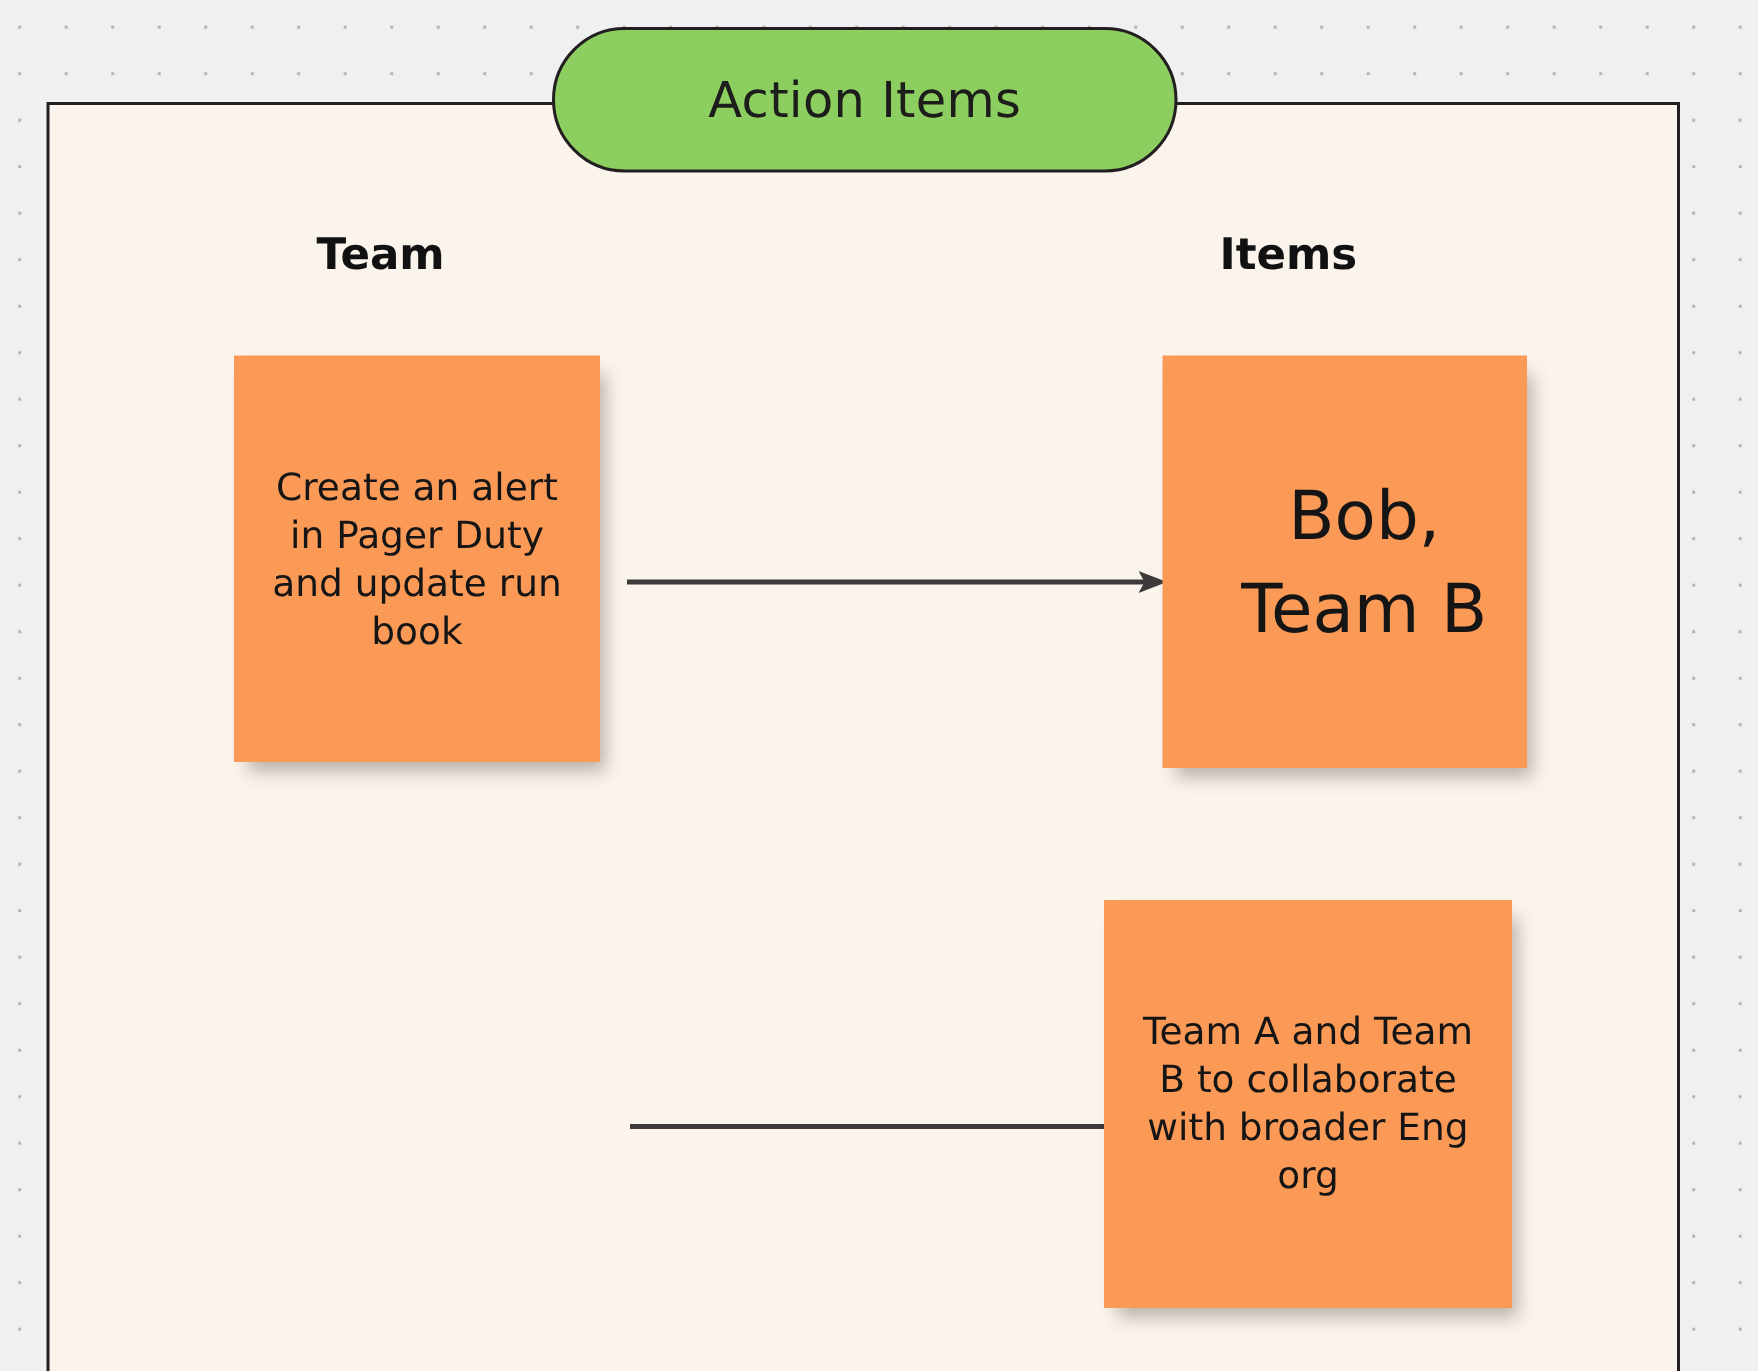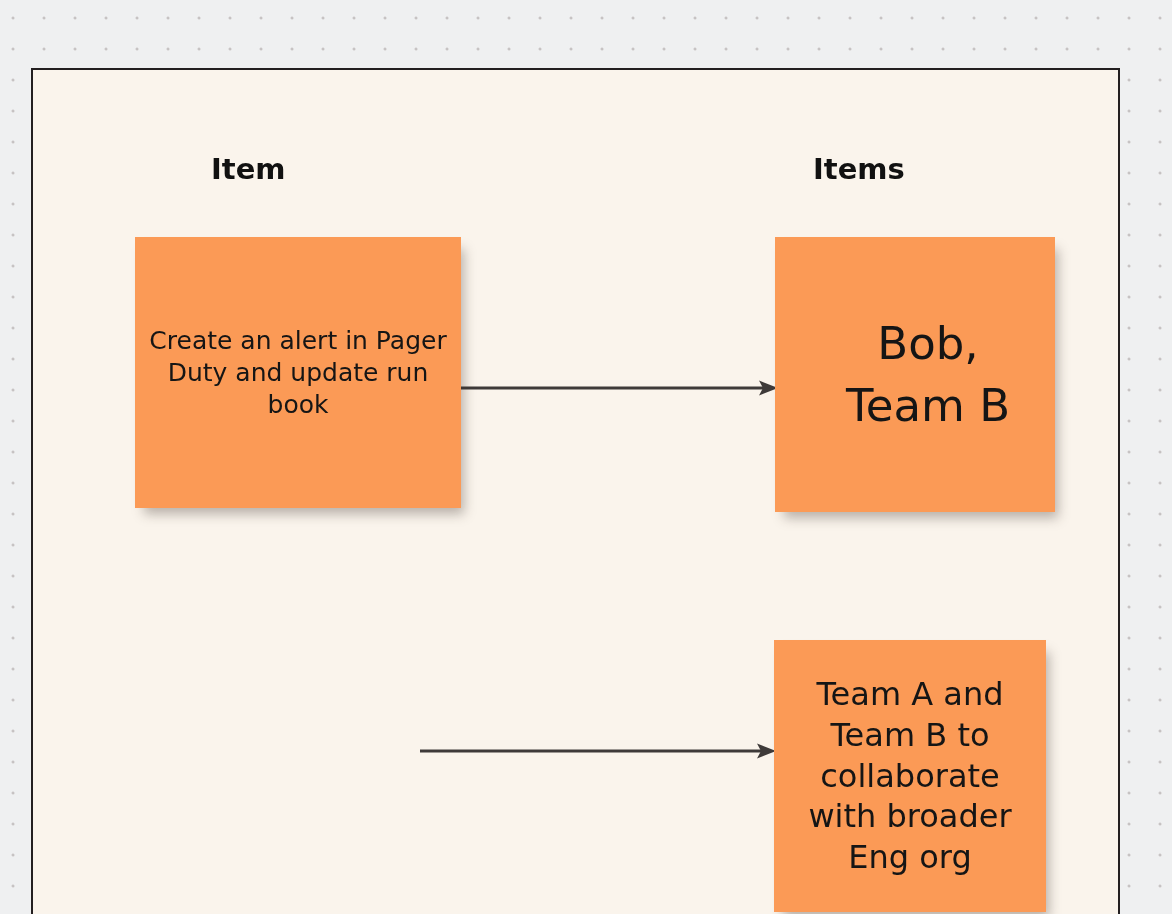--- a/index.html
+++ b/index.html
@@ -84,42 +84,45 @@
     justify-content: center;
     text-align: center;
     color: #151515;
     line-height: 1.28;
     padding: 6px 14px;
     z-index: 3;
     box-shadow: 6px 9px 11px -3px rgba(60,48,40,0.34);
   }
   .note .note-text { display: block; width: 100%; }
 
-  #note-item-1  { left: 135px; top: 237px; width: 326px; height: 271px; font-size: 25px; }
-  #note-owner-1 { left: 775px; top: 237px; width: 280px; height: 275px; font-size: 45px; line-height: 1.36; padding-left: 40px; }
+  #note-item-1  { left: 156px; top: 237px; width: 244px; height: 271px; font-size: 25px; }
+  #note-owner-1 { left: 775px; top: 237px; width: 243px; height: 275px; font-size: 45px; line-height: 1.36; padding-left: 40px; }
   #note-item-2  { left: 140px; top: 600px; width: 277px; height: 272px; font-size: 25px; }
-  #note-owner-2 { left: 774px; top: 600px; width: 272px; height: 272px; font-size: 32px; margin-top: 40px; }
+  #note-owner-2 { left: 736px; top: 600px; width: 272px; height: 272px; font-size: 25px; }
 
   
   .arrow {
     position: absolute;
     z-index: 2;
   }
   #arrow-1 { left: 418px; top: 375px; width: 360px; height: 26px; }
   #arrow-2 { left: 420px; top: 738px; width: 356px; height: 26px; }
 </style>
 </head>
 <body>
 
 <div id="board">
 
   <div id="paper"></div>
 
+  <div id="title-pill">
+    <span class="title-text">Action Items</span>
+  </div>
 
-  <div class="col-head" id="head-item">Item</div>
+  <div class="col-head" id="head-item">Team</div>
 
   <div class="col-head" id="head-owner">Items</div>
 
   <div class="note" id="note-item-1">
     <span class="note-text">Create an alert in Pager Duty and update run book</span>
   </div>
 
   <div class="note" id="note-owner-1">
     <span class="note-text">Bob, Team B</span>
   </div>

